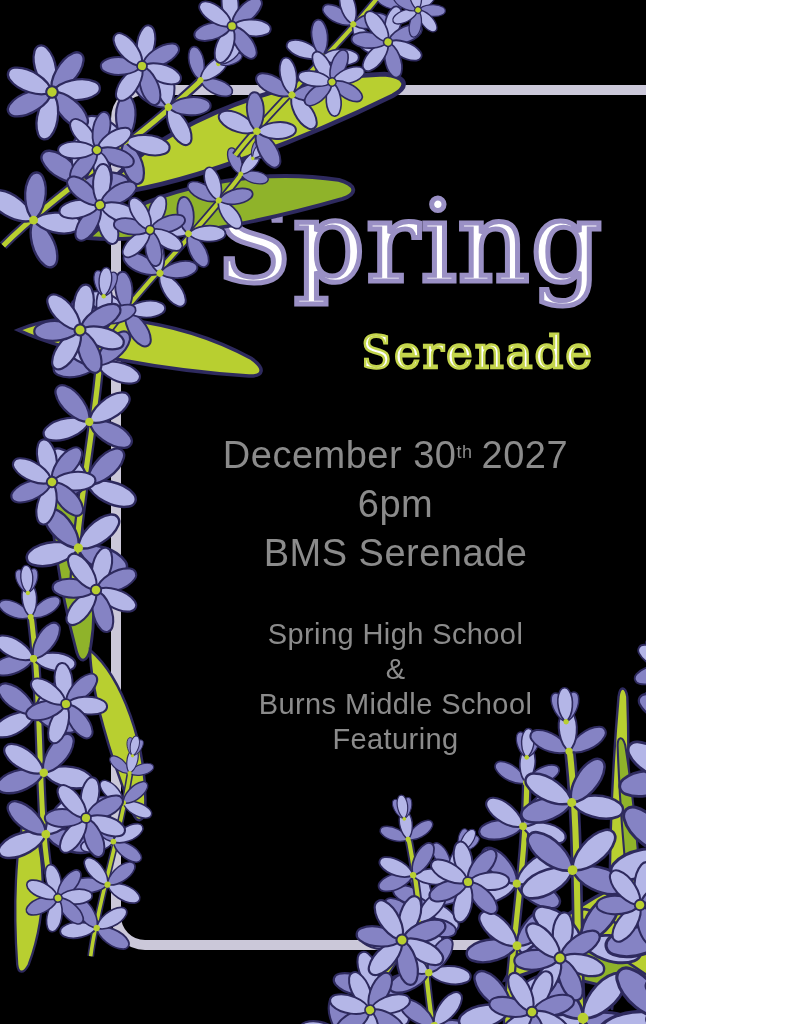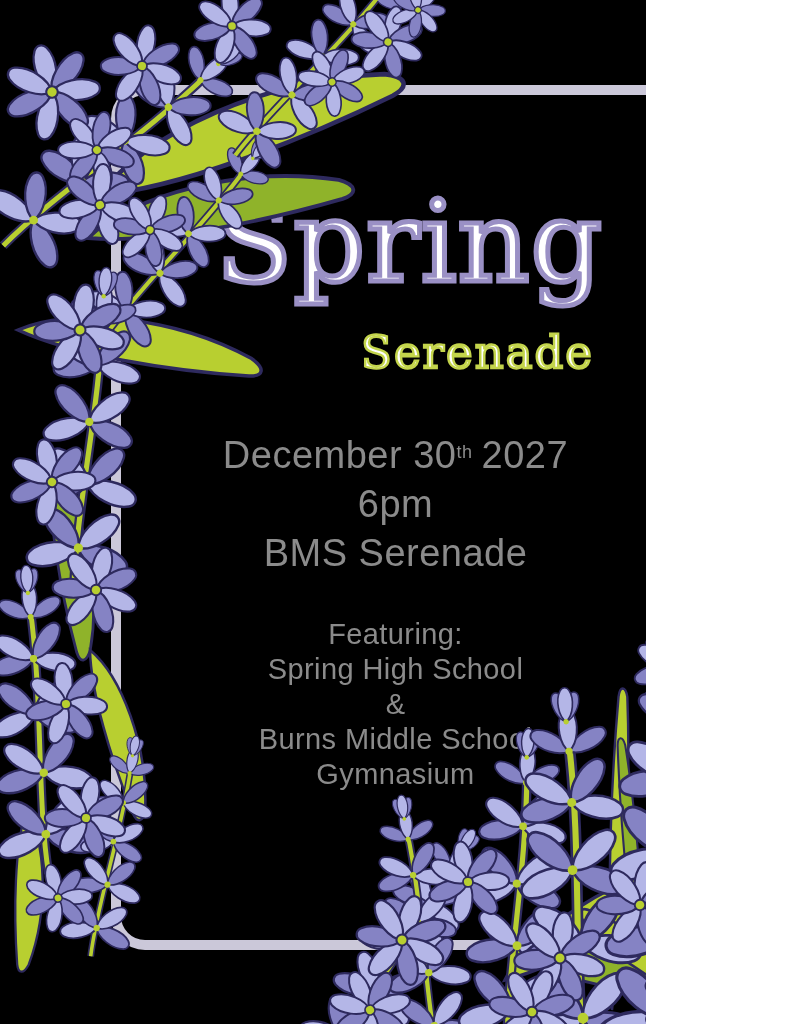--- a/index.html
+++ b/index.html
@@ -60,25 +60,24 @@
     <span class="shift engrave-sub">Serenade</span>
   </div>
 
   <div class="event">
     <div><span>December 30</span><sup>th</sup><span class="yr">2027</span></div>
     <div>6pm</div>
     <div>BMS Serenade</div>
   </div>
 
   <div class="featuring">
-    <div>Featuring:</div>
     <div>Spring High School</div>
     <div>&amp;</div>
     <div>Burns Middle School</div>
-    <div>Gymnasium</div>
+    <div>Featuring</div>
   </div>
 
   <svg class="art" viewBox="0 0 776 1024" width="776" height="1024" xmlns="http://www.w3.org/2000/svg">
     <defs>
       <path id="petal" d="M0,0 C8,-10 30,-13 42,-6 C47,-3 47,3 42,6 C30,13 8,10 0,0 Z" stroke="var(--petal-outline,#2e2a5e)" stroke-width="2.2"></path>
       <path id="leaf" d="M0,0 C28,-22 92,-32 146,-18 C156,-14 156,-9 147,-7 C96,2 36,7 0,0 Z" stroke="var(--petal-outline,#2e2a5e)" stroke-width="2.2"></path>
       <path id="blade" d="M0,0 C7,-90 11,-190 4,-285 C2,-295 -3,-295 -4,-285 C-9,-190 -7,-90 0,0 Z" stroke="var(--petal-outline,#2e2a5e)" stroke-width="2.2"></path>
 
       <g id="bloom">
         <use href="#petal" fill="var(--petal-light,#b4b6e7)" transform="rotate(-90)"></use>

